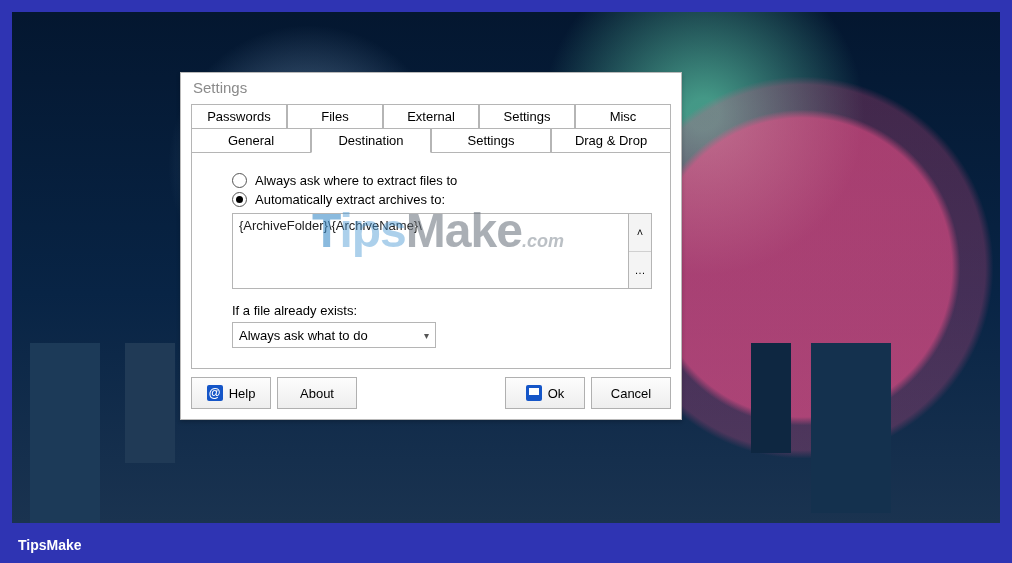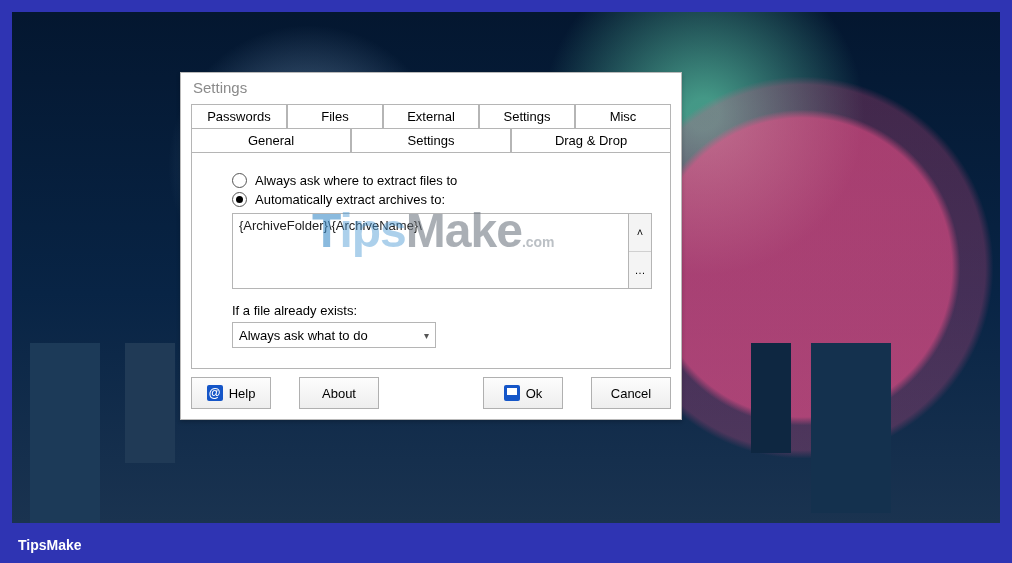--- a/index.html
+++ b/index.html
@@ -35,31 +35,31 @@
   .radio{width:13px;height:13px;border:1px solid #555;border-radius:50%;margin-right:8px;display:inline-flex;align-items:center;justify-content:center;background:#fff;}
   .radio.checked::after{content:"";width:7px;height:7px;background:#000;border-radius:50%;}
   .pathbox{display:flex;margin:6px 0 0 22px;}
   .pathbox textarea{flex:1;height:66px;border:1px solid #b5b5b5;font-family:inherit;font-size:13px;padding:4px 6px;resize:none;background:#fff;color:#222;}
   .path-sidebtn{width:22px;border:1px solid #b5b5b5;border-left:none;display:flex;flex-direction:column;}
   .minibtn{flex:1;display:flex;align-items:center;justify-content:center;font-size:11px;background:#f4f4f4;border-bottom:1px solid #d0d0d0;}
   .minibtn:last-child{border-bottom:none;}
   .exists-label{margin:14px 0 4px 22px;}
   .combo{margin-left:22px;width:190px;height:24px;border:1px solid #b5b5b5;display:flex;align-items:center;padding:0 6px;justify-content:space-between;background:#fff;gap:32px;}
   .combo .chev{font-size:10px;color:#555;}
-  .btnbar{display:flex;gap:28px;padding:8px 10px 10px;}
+  .btnbar{display:flex;gap:6px;padding:8px 10px 10px;}
   .spacer{flex:1;}
   .btn{min-width:78px;height:30px;border:1px solid #b0b0b0;background:linear-gradient(#fdfdfd,#eee);display:inline-flex;align-items:center;justify-content:center;gap:6px;font-size:13px;}
   .btn .ic{width:16px;height:16px;background:#1556c8;border-radius:2px;display:inline-block;}
   .btn .ic.at::before{content:"@";color:#fff;font-size:12px;font-weight:700;display:block;text-align:center;line-height:16px;}
   .btn .ic.disk{position:relative;}
   .btn .ic.disk::after{content:"";position:absolute;left:3px;top:3px;right:3px;bottom:6px;background:#fff;}
   .watermark{position:absolute;left:120px;top:50px;font-size:48px;font-weight:800;color:rgba(70,150,210,.45);pointer-events:none;letter-spacing:-1px;}
   .watermark .t{color:rgba(60,140,200,.6);}
   .watermark .gray{color:rgba(100,110,120,.55);}
-  .watermark .com{font-size:14px;color:rgba(120,130,140,.5);letter-spacing:0;}
+  .watermark .com{font-size:18px;color:rgba(120,130,140,.5);letter-spacing:0;font-style:italic;}
 </style>
 </head>
 <body>
 
 <div class="frame">
   <div class="sky"></div>
   <div class="buildings"></div>
 
   <div class="dlg">
     <div class="dlg-title">Settings</div>
@@ -67,20 +67,21 @@
     <div class="tabs">
       <div class="tab-row">
         <div class="tab">Passwords</div>
         <div class="tab">Files</div>
         <div class="tab">External</div>
         <div class="tab">Settings</div>
         <div class="tab">Misc</div>
       </div>
       <div class="tab-row second">
         <div class="tab">General</div>
+        <div class="tab sel">Destination</div>
         <div class="tab">Settings</div>
         <div class="tab">Drag &amp; Drop</div>
       </div>
 
       <div class="tab-pane">
         <div class="watermark">
           <span class="t">T</span>ips<span class="gray">Make</span><span class="com">.com</span>
         </div>
 
 

